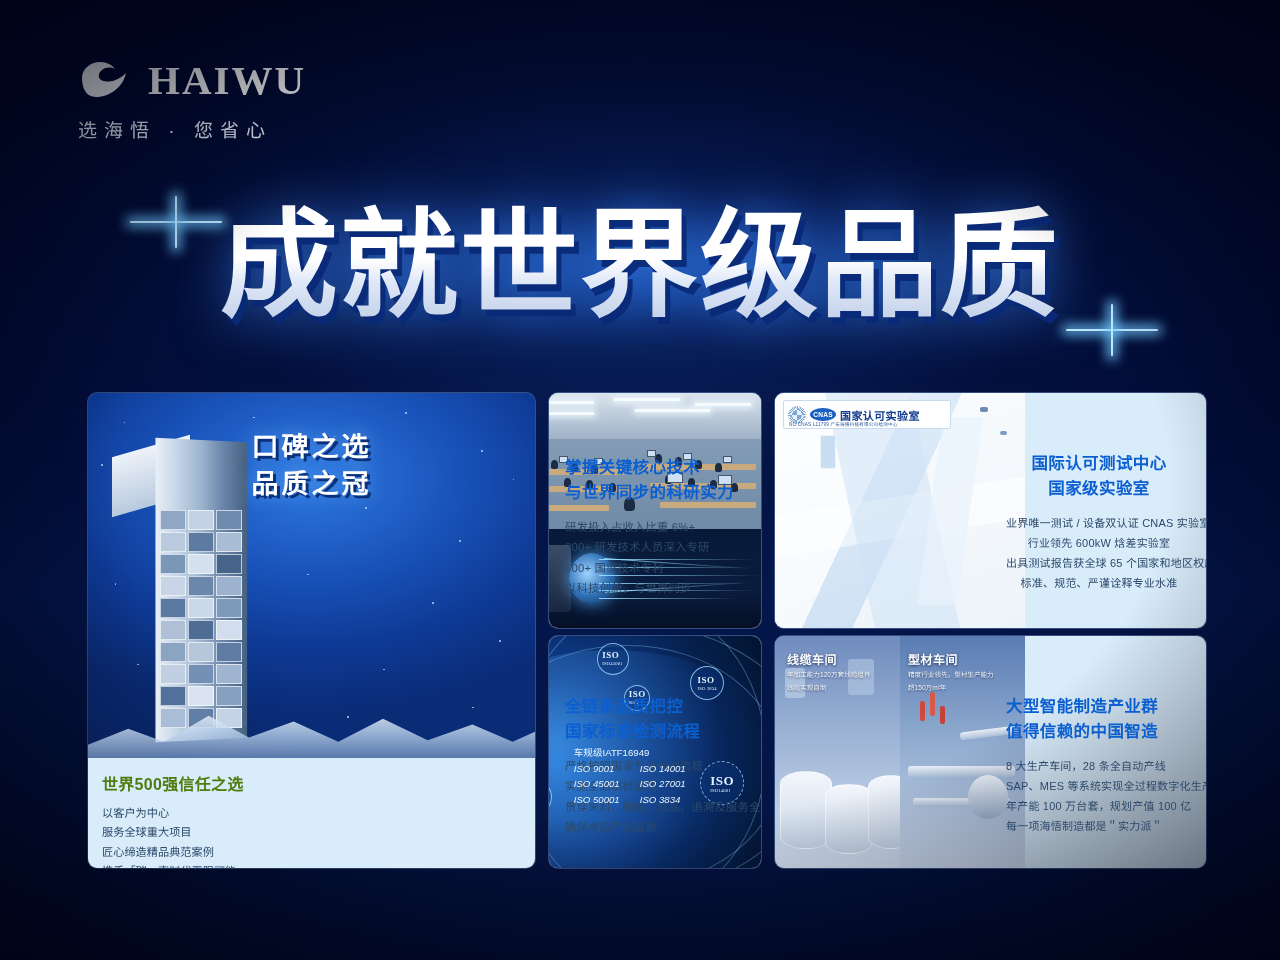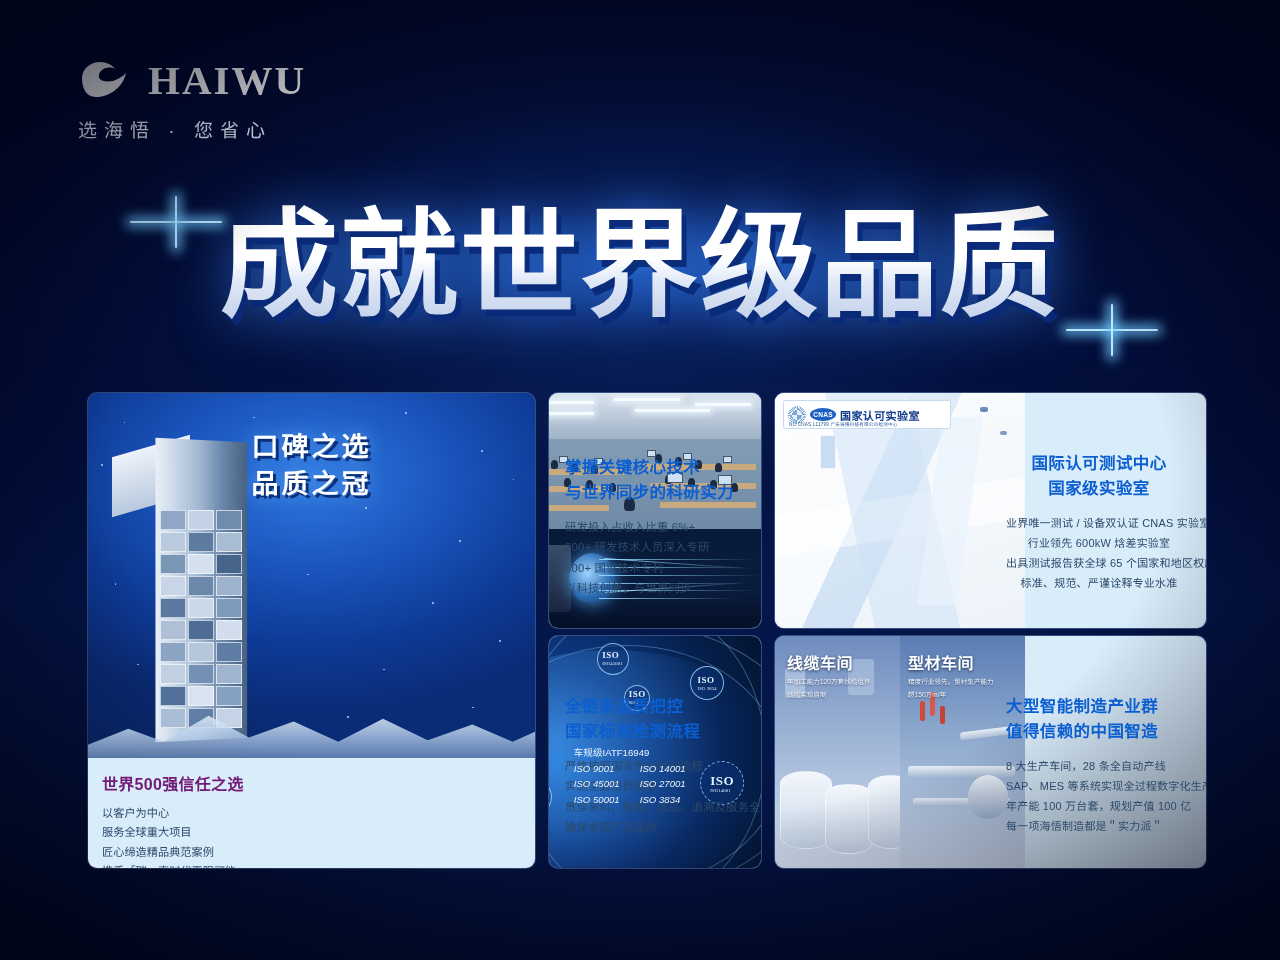--- a/index.html
+++ b/index.html
@@ -134,21 +134,21 @@
   .tower .shaft { position:absolute; left:44px; bottom:0; width:92px; height:100%;
     background: linear-gradient(90deg,#e9eff7 0%, #c7d6e8 22%, #9fb6d0 48%, #6b87ab 72%, #46607f 100%);
     transform: perspective(260px) rotateY(5deg); }
   .tower .flag { position:absolute; left:0; top:6px; width:78px; height:60px;
     background: linear-gradient(180deg,#eef3fa,#b8c9de); transform: skewY(-16deg); }
   .tile { position:absolute; border:.6px solid rgba(255,255,255,.65); }
   .mountain { position:absolute; left:0; right:0; bottom:96px; height:72px; z-index:4;
     background: linear-gradient(180deg, rgba(255,255,255,.92) 0%, rgba(190,212,238,.8) 45%, rgba(90,130,180,.55) 100%);
     clip-path: polygon(0 62%, 9% 40%, 17% 58%, 27% 22%, 36% 52%, 46% 30%, 56% 58%, 66% 26%, 76% 56%, 86% 34%, 95% 58%, 100% 44%, 100% 100%, 0 100%); }
   .center-foot { position:absolute; left:0; right:0; bottom:0; height:110px; background:#d9ecfa; z-index:6; padding:13px 14px 0 14px; }
-  .center-foot h3 { color:#701a75; font-size:16px; font-weight:bold; letter-spacing:.3px; white-space:nowrap; }
+  .center-foot h3 { color:#4d7c0f; font-size:16px; font-weight:bold; letter-spacing:.3px; white-space:nowrap; }
   .center-foot ul { list-style:none; margin-top:9px; }
   .center-foot li { color:#2d4a6b; font-size:11.2px; line-height:1.72; white-space:nowrap; }
 
   
   .p3 .media { position:absolute; left:0; top:0; width:250px; height:235px;
     background: linear-gradient(160deg,#f3f8fd 0%, #dce9f6 40%, #b9d0e8 100%); overflow:hidden; }
   .p3 .corridor { position:absolute; inset:0;
     background:
       linear-gradient(115deg, rgba(255,255,255,.85) 0 38%, rgba(215,232,248,.6) 38% 52%, rgba(255,255,255,.75) 52% 100%); }
   .p3 .wedge{ position:absolute; background: rgba(255,255,255,.55); }
@@ -164,21 +164,21 @@
 
   
   .p4 .media { position:absolute; left:0; top:0; width:250px; height:232px; overflow:hidden;
     background: linear-gradient(180deg,#5c7fb5 0%, #3d5d91 100%); }
   .p4 .half { position:absolute; top:0; bottom:0; width:50%; overflow:hidden; }
   .p4 .half.l { left:0; background: linear-gradient(180deg,#6f8cbe 0%, #9fb5d6 45%, #d6e2f1 100%); }
   .p4 .half.r { right:0; background: linear-gradient(180deg,#5a7cb3 0%, #8aa6cc 40%, #cfdcee 100%); }
   .spool { position:absolute; border-radius:50%/16%; background: linear-gradient(180deg,#f3f7fc,#c6d5e7); border:1px solid rgba(255,255,255,.6); }
   .pipe { position:absolute; background: linear-gradient(180deg,#e8eef7,#a9bdd6); border-radius:3px; }
   .wklbl { position:absolute; z-index:4; color:#fff; }
-  .wklbl b { font-size:16px; font-weight:bold; letter-spacing:.5px; display:block; text-shadow:0 1px 3px rgba(0,20,60,.75); white-space:nowrap; }
+  .wklbl b { font-size:12px; font-weight:bold; letter-spacing:.5px; display:block; text-shadow:0 1px 3px rgba(0,20,60,.75); white-space:nowrap; }
   .wklbl span { display:block; font-size:6.6px; line-height:1.5; margin-top:3px; opacity:.92; text-shadow:0 1px 2px rgba(0,20,60,.7); white-space:nowrap; }
   .p4 .txbox { right:14px; top:58px; width:186px; }
   .p4 .tx li, .p3 .tx li { font-size:11px; }
 </style>
 </head>
 <body>
 
 <div class="logo-block">
   <div class="logo-row">
     <span class="logo-mark">

